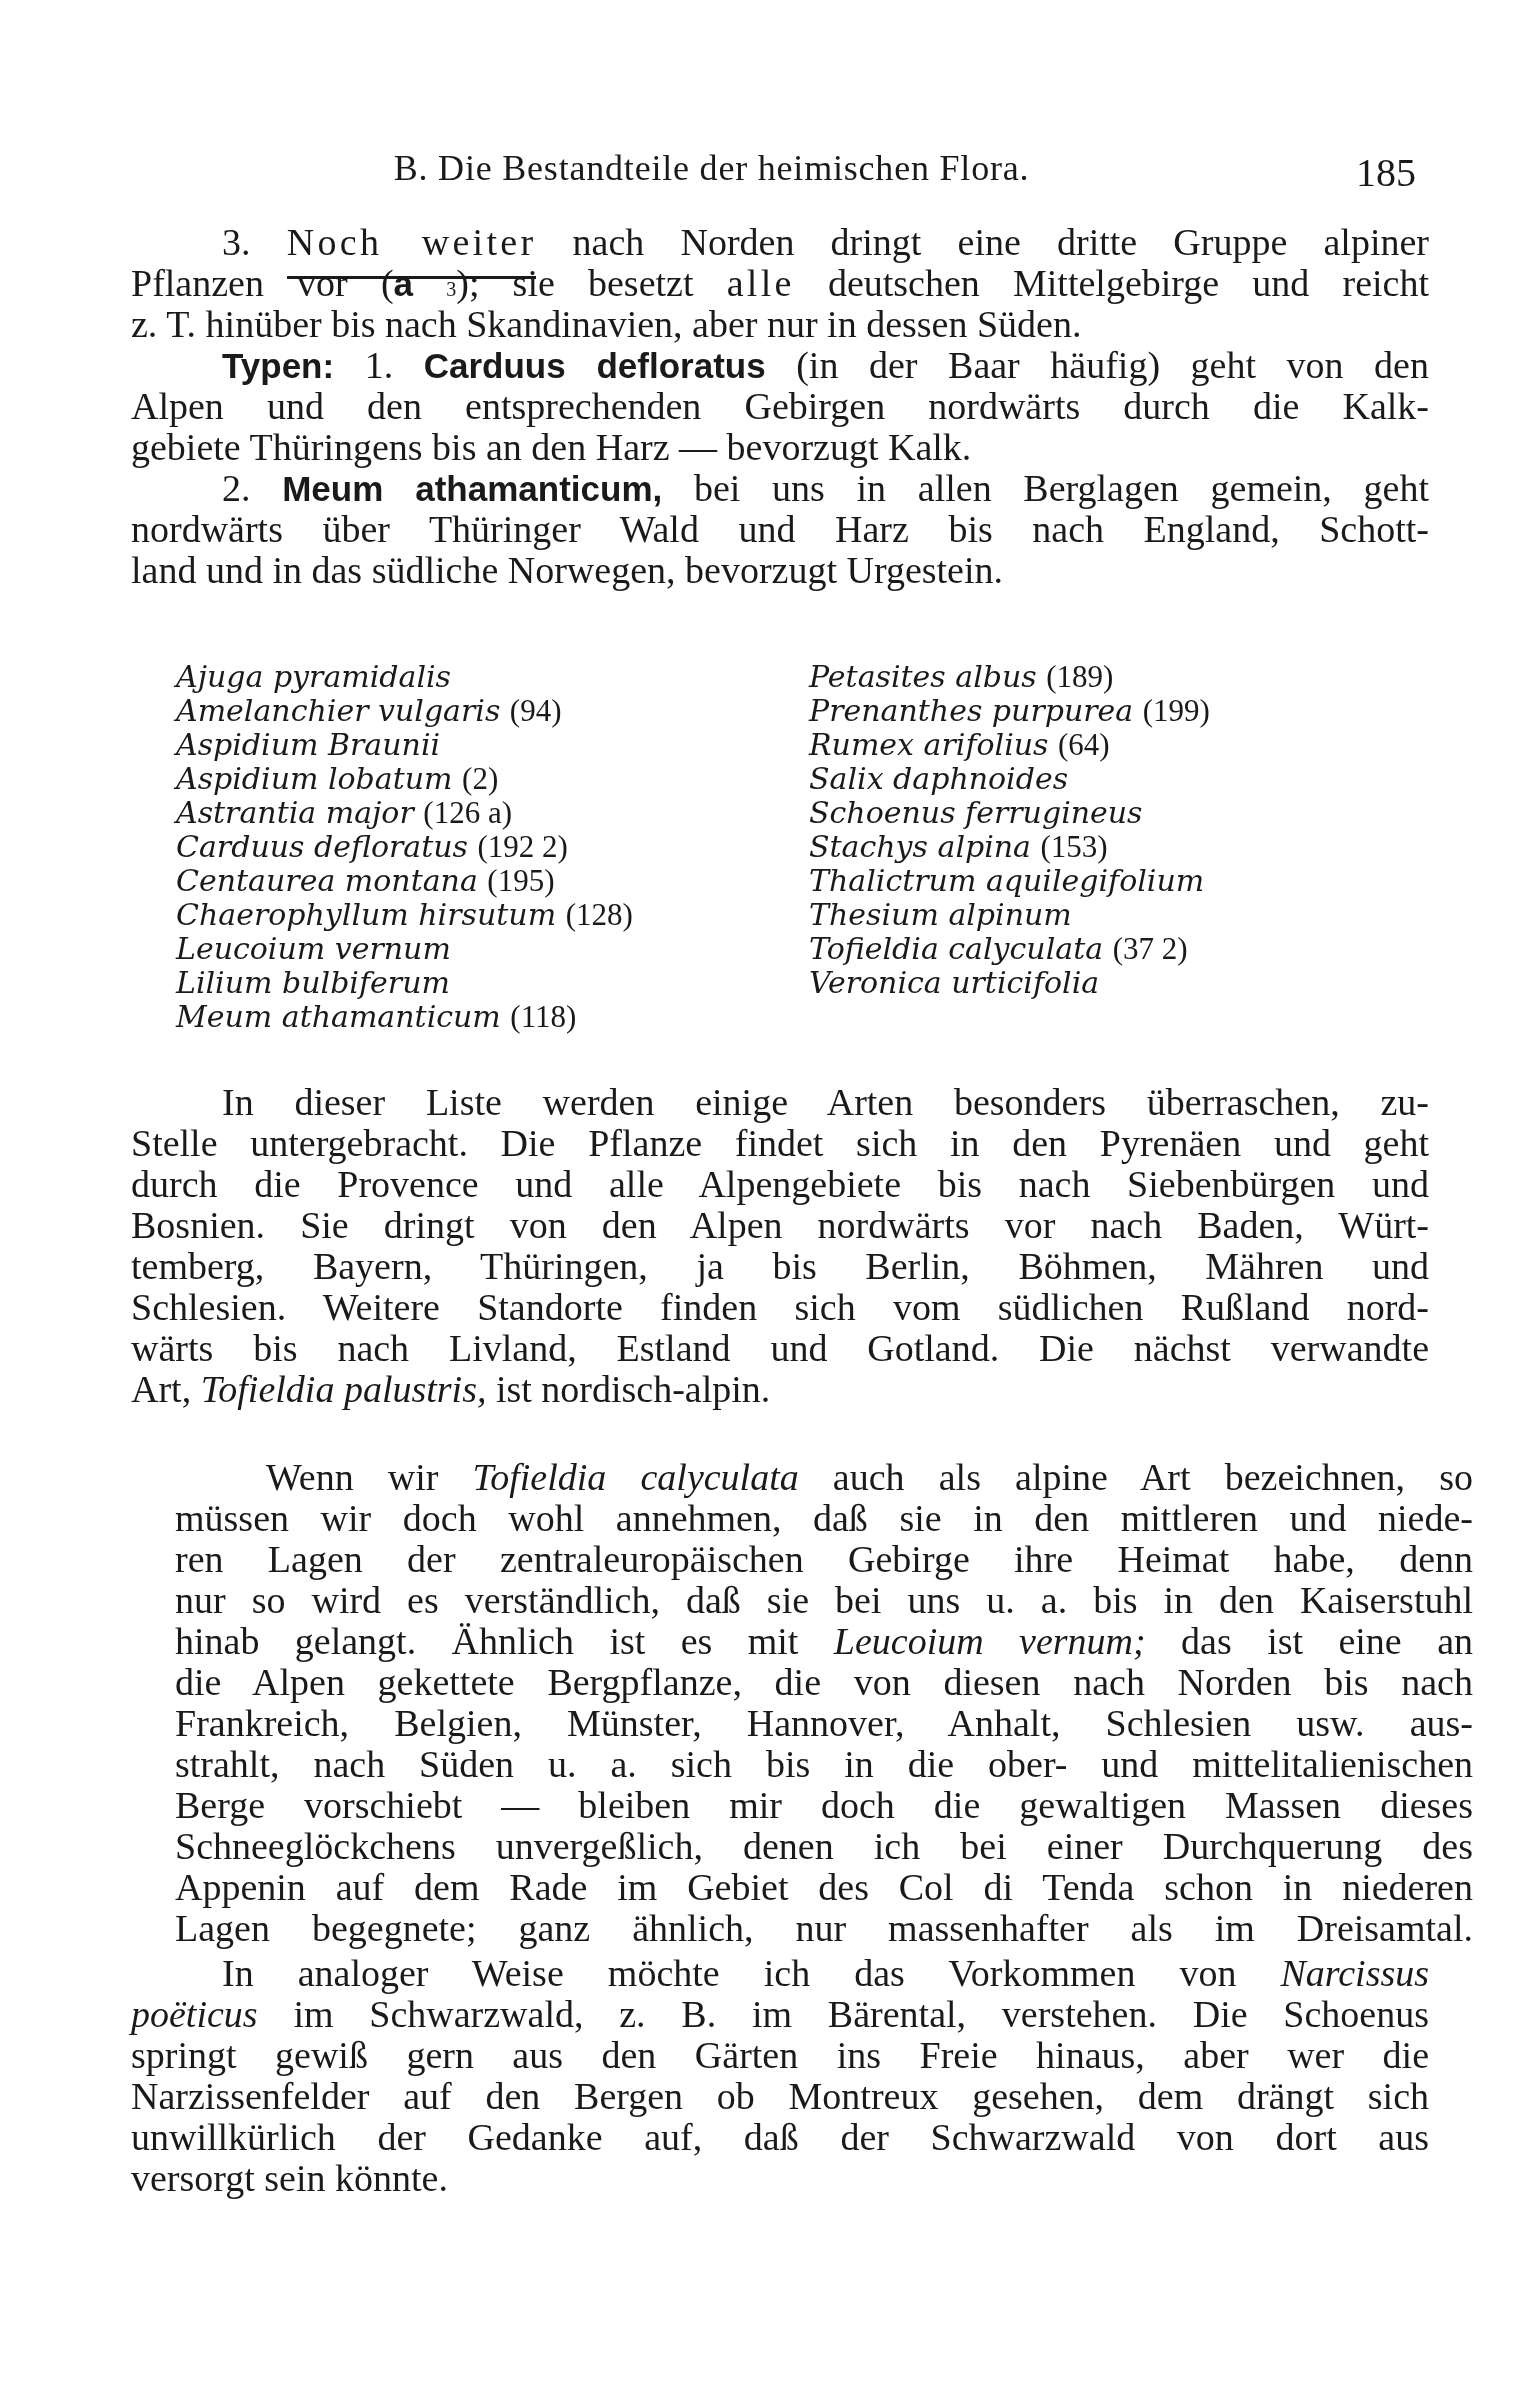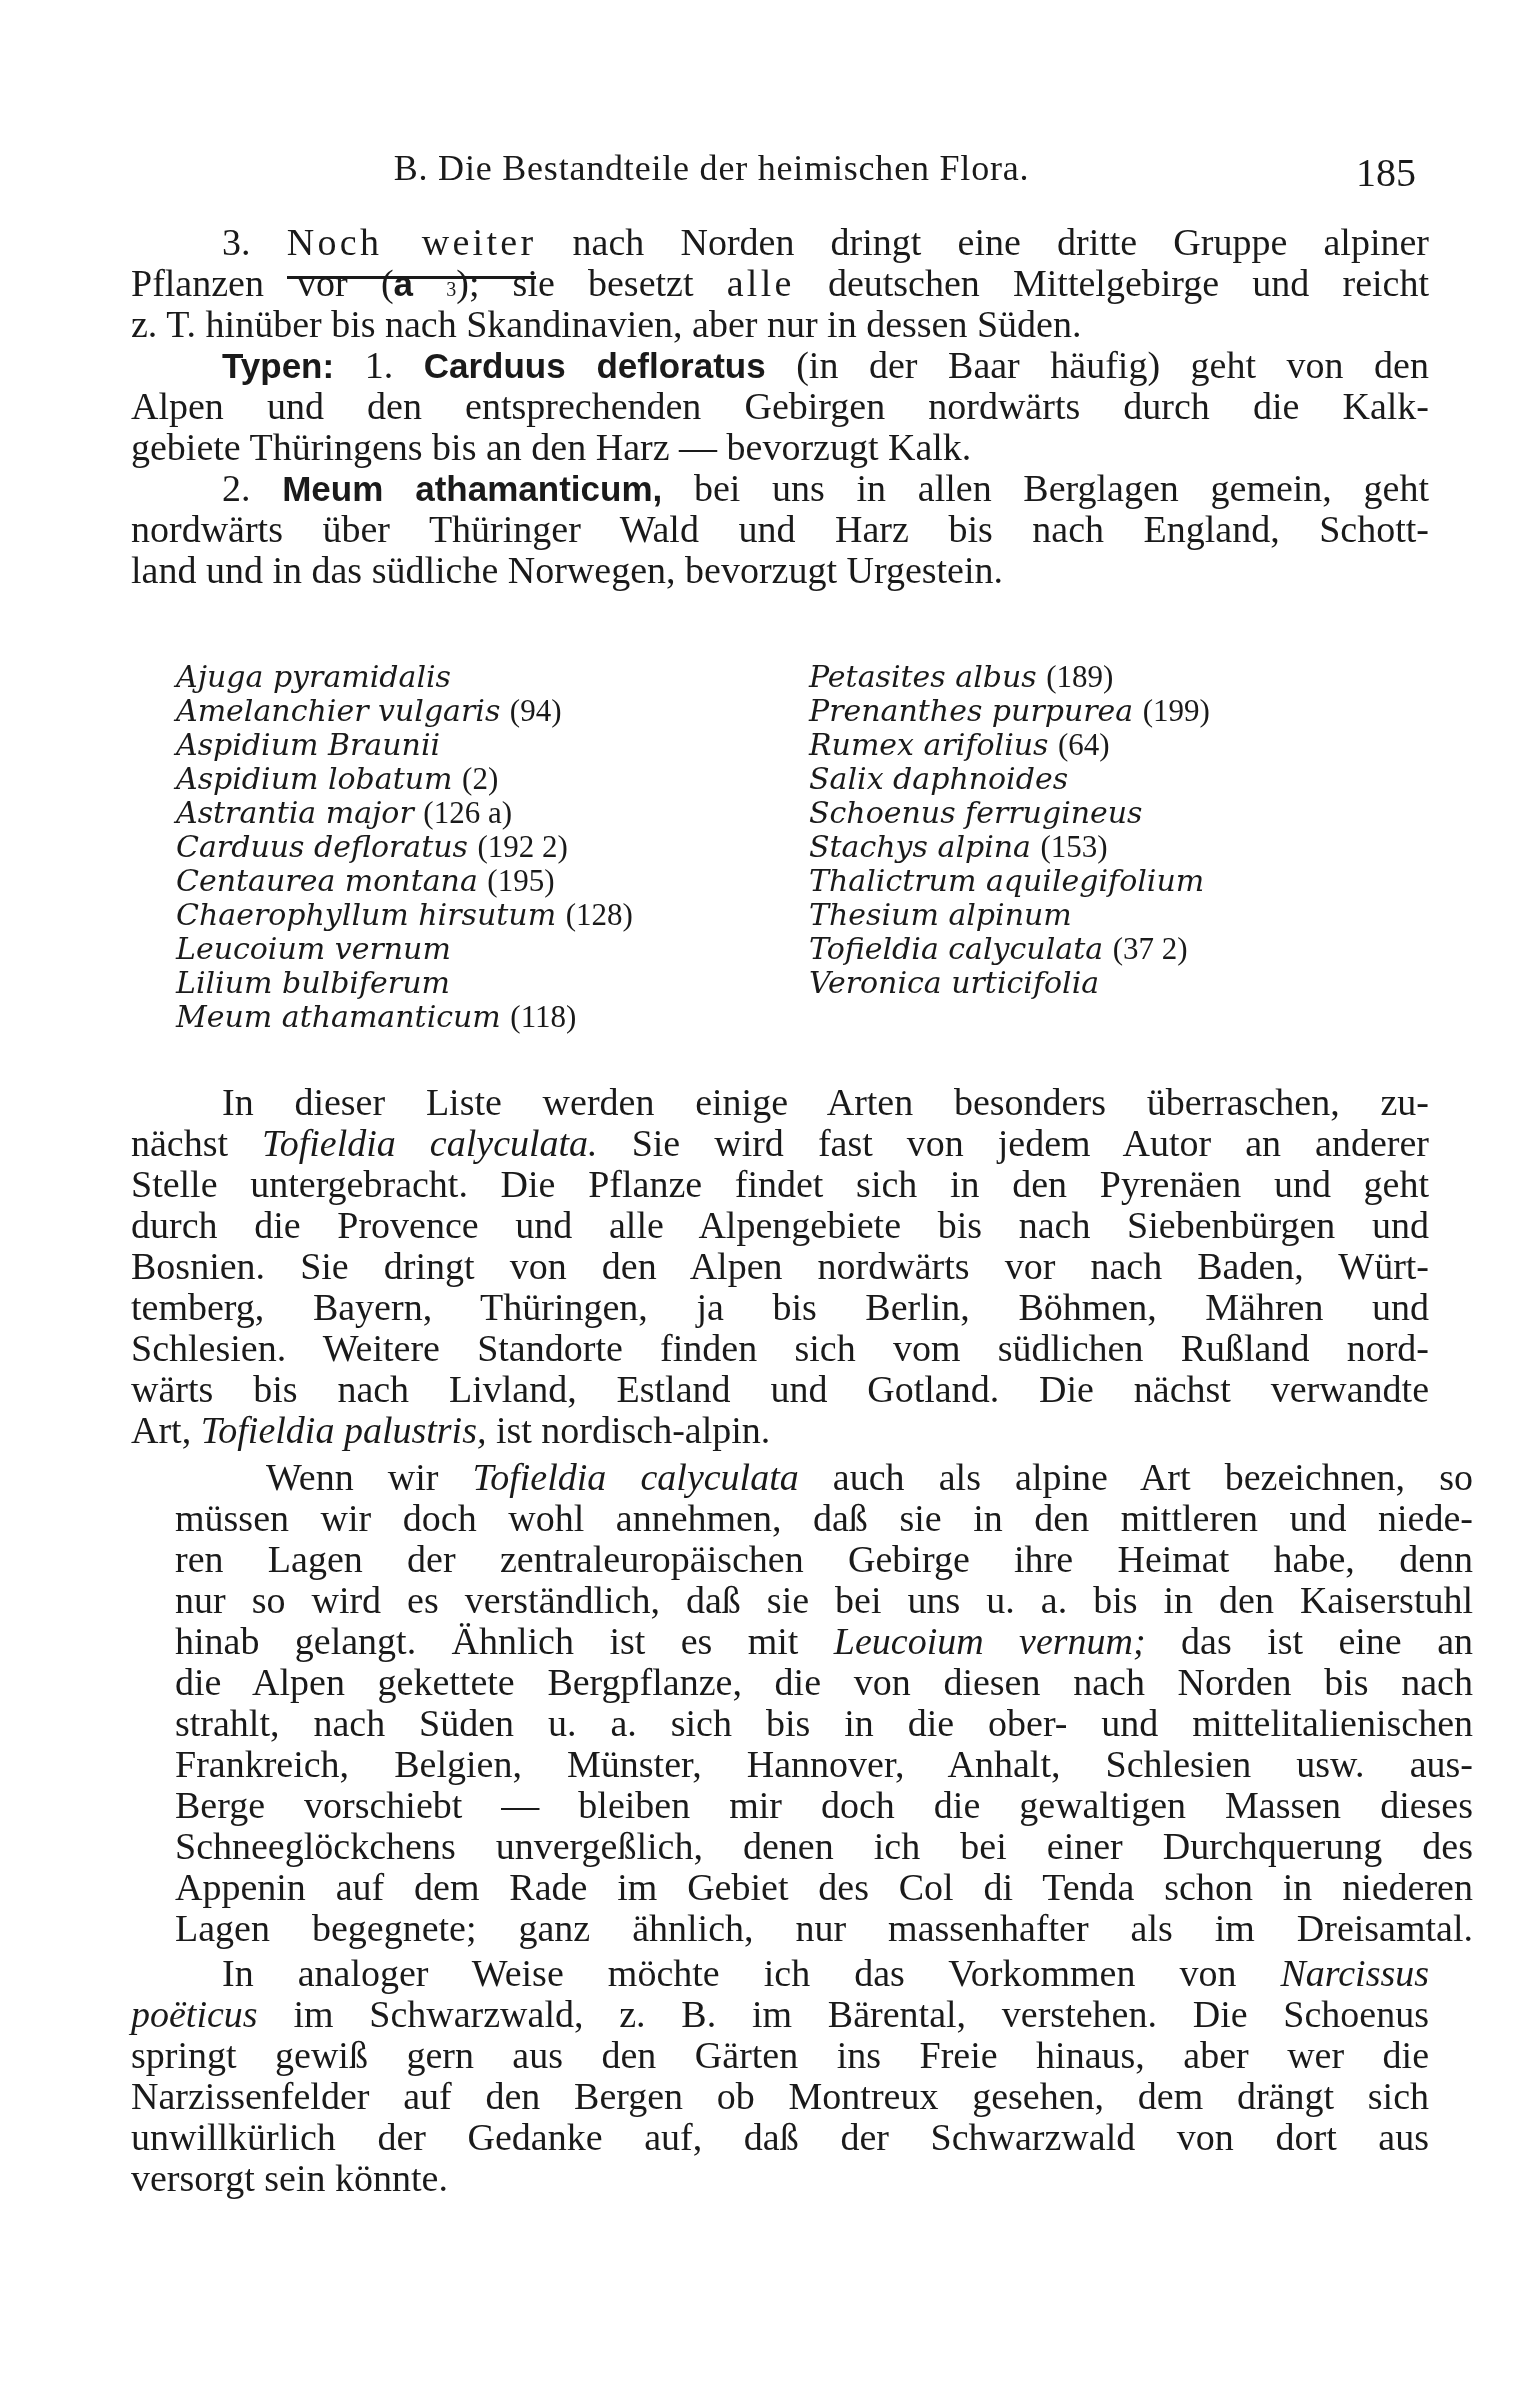--- a/index.html
+++ b/index.html
@@ -80,39 +80,38 @@
         <span class="species"><span>Stachys alpina</span> <span class="ref">(153)</span></span>
         <span class="species"><span>Thalictrum aquilegifolium</span></span>
         <span class="species"><span>Thesium alpinum</span></span>
         <span class="species"><span>Tofieldia calyculata</span> <span class="ref">(37 2)</span></span>
         <span class="species"><span>Veronica urticifolia</span></span>
       </div>
   </div>
 
   <div class="body-text" style="top:1082px;">
     <span class="line indent">In dieser Liste werden einige Arten besonders überraschen, zu-</span>
-    <span class="line"><span>nächst </span><span class="it">Tofieldia calyculata.</span><span> Sie wird fast von jedem Autor an anderer</span></span>
     <span class="line">Stelle untergebracht. Die Pflanze findet sich in den Pyrenäen und geht</span>
     <span class="line">durch die Provence und alle Alpengebiete bis nach Siebenbürgen und</span>
     <span class="line">Bosnien. Sie dringt von den Alpen nordwärts vor nach Baden, Würt-</span>
     <span class="line">temberg, Bayern, Thüringen, ja bis Berlin, Böhmen, Mähren und</span>
     <span class="line">Schlesien. Weitere Standorte finden sich vom südlichen Rußland nord-</span>
     <span class="line">wärts bis nach Livland, Estland und Gotland. Die nächst verwandte</span>
     <span class="line last"><span>Art, </span><span class="it">Tofieldia palustris,</span><span> ist nordisch-alpin.</span></span>
   </div>
 
   <div class="body-text" style="top:1457px;margin-left:44px;">
     <span class="line indent"><span>Wenn wir </span><span class="it">Tofieldia calyculata</span><span> auch als alpine Art bezeichnen, so</span></span>
     <span class="line">müssen wir doch wohl annehmen, daß sie in den mittleren und niede-</span>
     <span class="line">ren Lagen der zentraleuropäischen Gebirge ihre Heimat habe, denn</span>
     <span class="line">nur so wird es verständlich, daß sie bei uns u. a. bis in den Kaiserstuhl</span>
     <span class="line"><span>hinab gelangt. Ähnlich ist es mit </span><span class="it">Leucoium vernum;</span><span> das ist eine an</span></span>
     <span class="line">die Alpen gekettete Bergpflanze, die von diesen nach Norden bis nach</span>
+    <span class="line">Frankreich, Belgien, Münster, Hannover, Anhalt, Schlesien usw. aus-</span>
     <span class="line">strahlt, nach Süden u. a. sich bis in die ober- und mittelitalienischen</span>
-    <span class="line">Frankreich, Belgien, Münster, Hannover, Anhalt, Schlesien usw. aus-</span>
     <span class="line">Berge vorschiebt — bleiben mir doch die gewaltigen Massen dieses</span>
     <span class="line">Schneeglöckchens unvergeßlich, denen ich bei einer Durchquerung des</span>
     <span class="line">Appenin auf dem Rade im Gebiet des Col di Tenda schon in niederen</span>
     <span class="line">Lagen begegnete; ganz ähnlich, nur massenhafter als im Dreisamtal.</span>
   </div>
 
   <div class="body-text" style="top:1953px;">
     <span class="line indent"><span>In analoger Weise möchte ich das Vorkommen von </span><span class="it">Narcissus</span></span>
     <span class="line"><span class="it">poëticus</span><span> im Schwarzwald, z. B. im Bärental, verstehen. Die Schoenus</span></span>
     <span class="line">springt gewiß gern aus den Gärten ins Freie hinaus, aber wer die</span>

